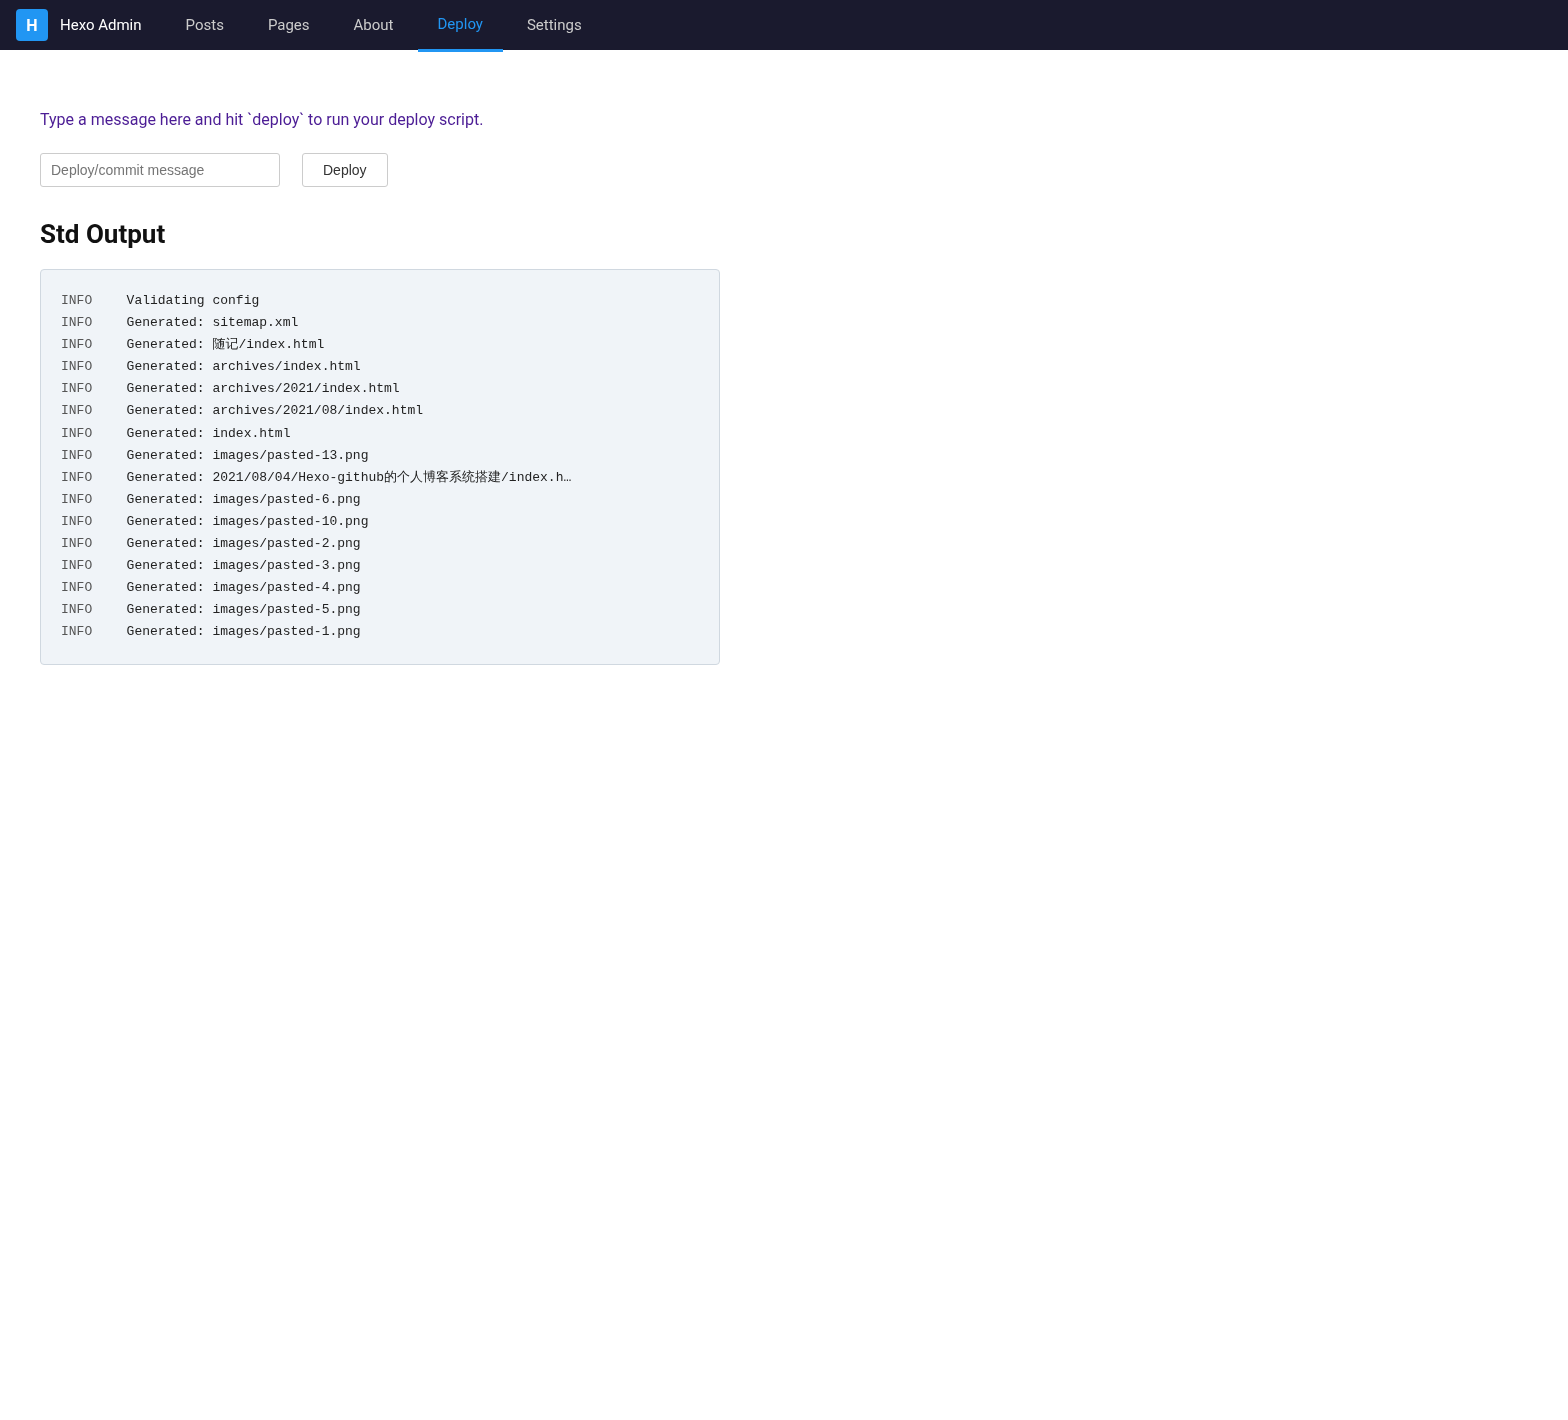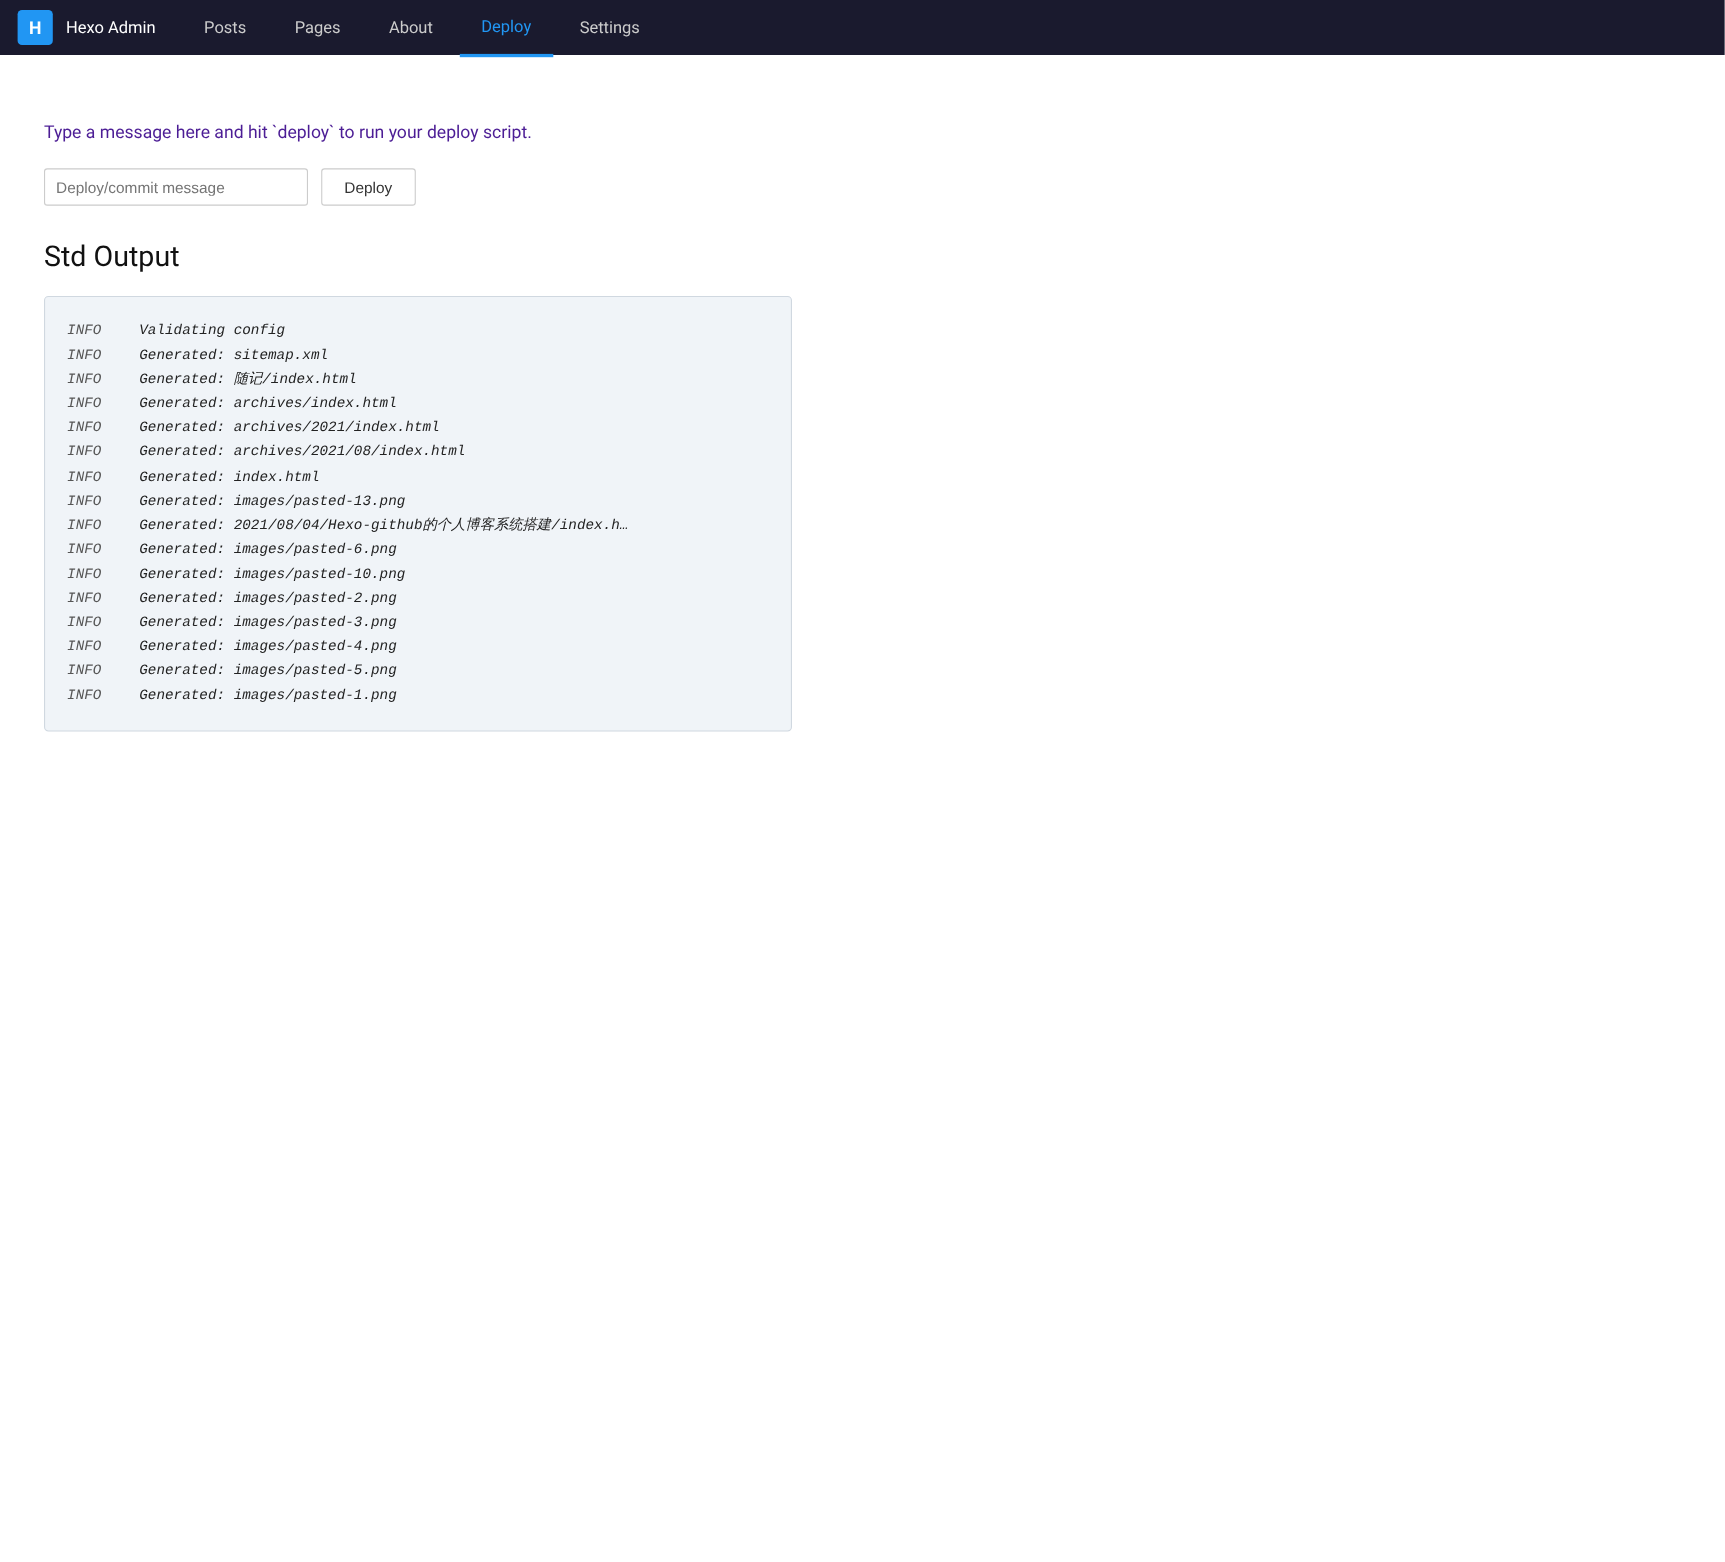--- a/index.html
+++ b/index.html
@@ -71,21 +71,21 @@
 
     .description {
       font-size: 16px;
       color: #4c1d95;
       margin-bottom: 24px;
     }
 
     .deploy-form {
       display: flex;
       align-items: center;
-      gap: 12px;
+      gap: 22px;
       margin-bottom: 32px;
     }
 
     .deploy-input {
       width: 240px;
       padding: 8px 10px;
       border: 1px solid #ccc;
       border-radius: 3px;
       font-size: 14px;
       color: #999;
@@ -97,21 +97,21 @@
       background: #fff;
       border: 1px solid #ccc;
       border-radius: 3px;
       font-size: 14px;
       cursor: pointer;
       color: #333;
     }
 
     .section-title {
       font-size: 26px;
-      font-weight: normal;
+      font-weight: bold;
       color: #111;
       margin-bottom: 20px;
     }
 
     
     .output-box {
       background: #f0f4f8;
       border: 1px solid #d0d8e0;
       border-radius: 4px;
       padding: 20px 20px;
@@ -119,21 +119,20 @@
       font-family: 'Courier New', Courier, monospace;
       font-size: 13px;
       line-height: 1.7;
       color: #222;
       overflow-x: auto;
     }
 
     .output-line {
       white-space: pre;
       display: block;
-      font-style: italic;
     }
 
     .output-line .level {
       color: #555;
       display: inline-block;
       width: 50px;
     }
 
     .output-line .msg {
       color: #222;

